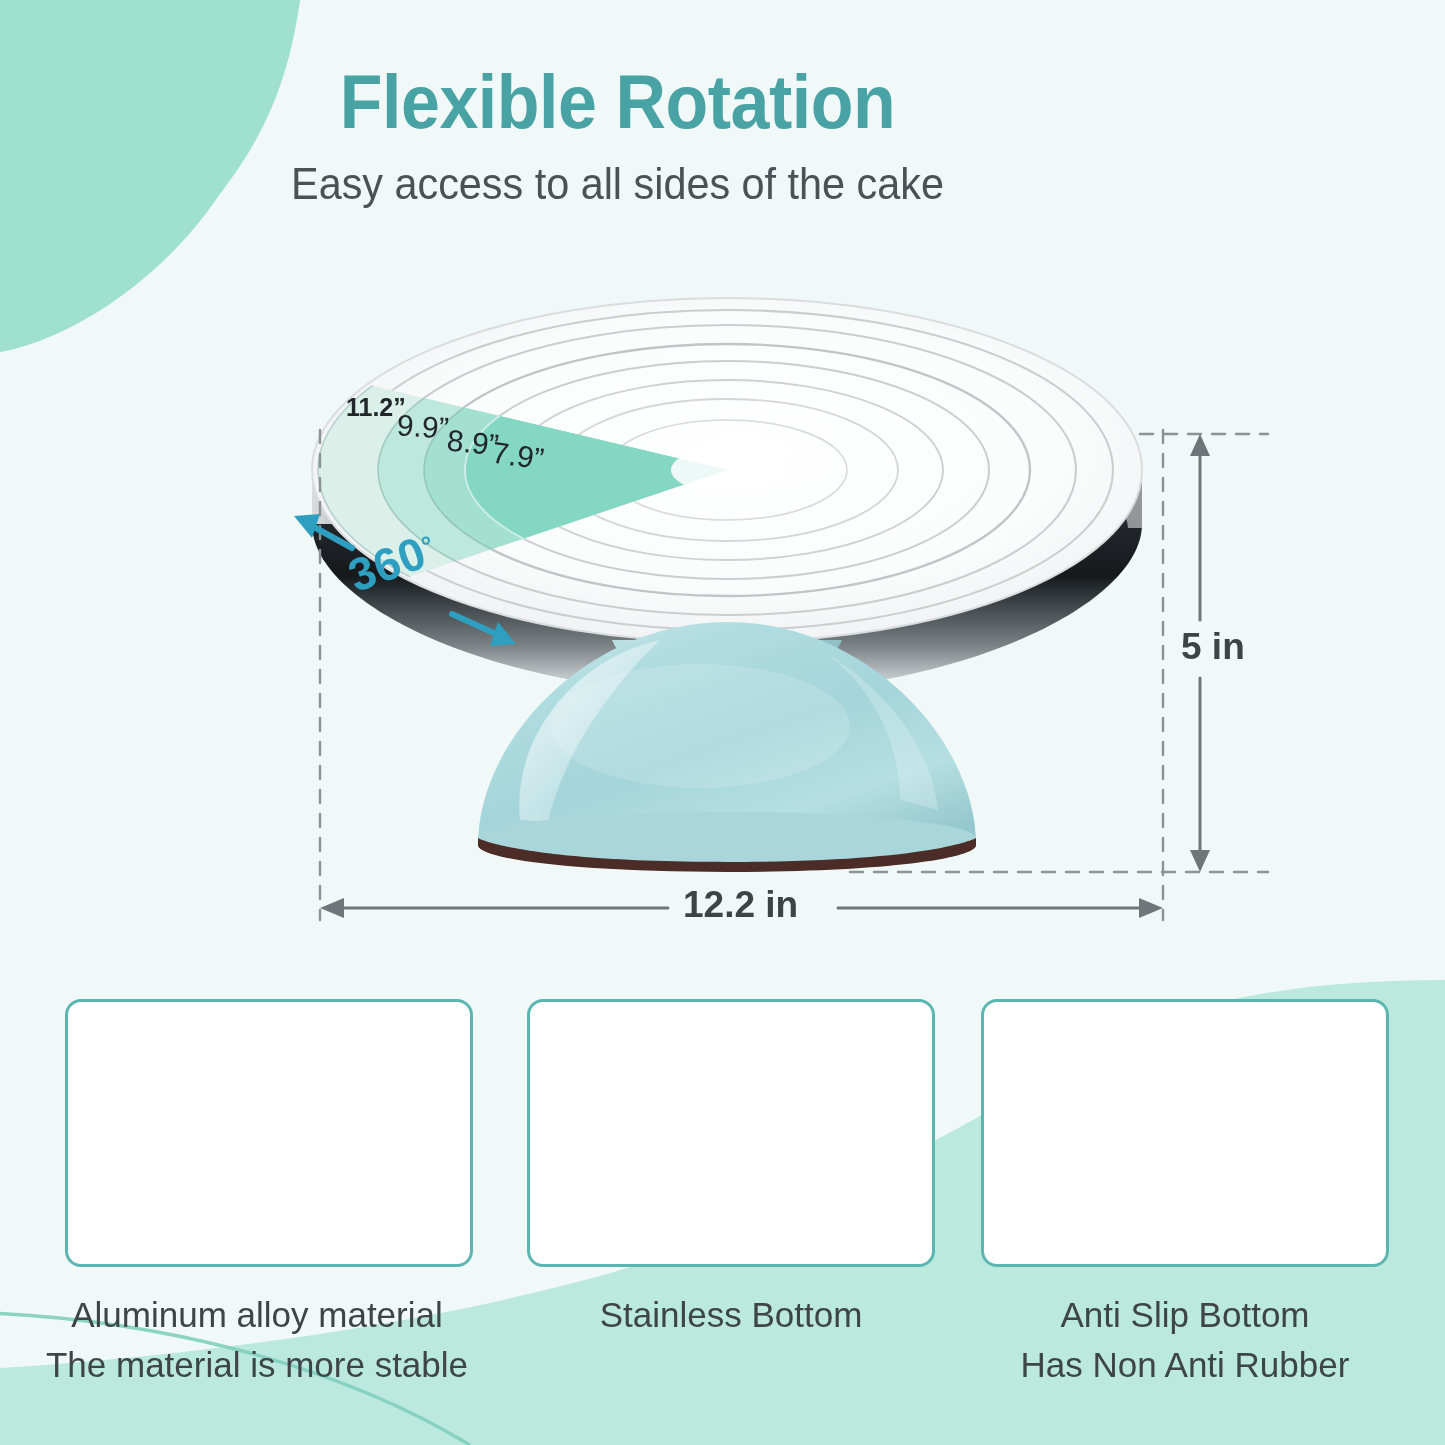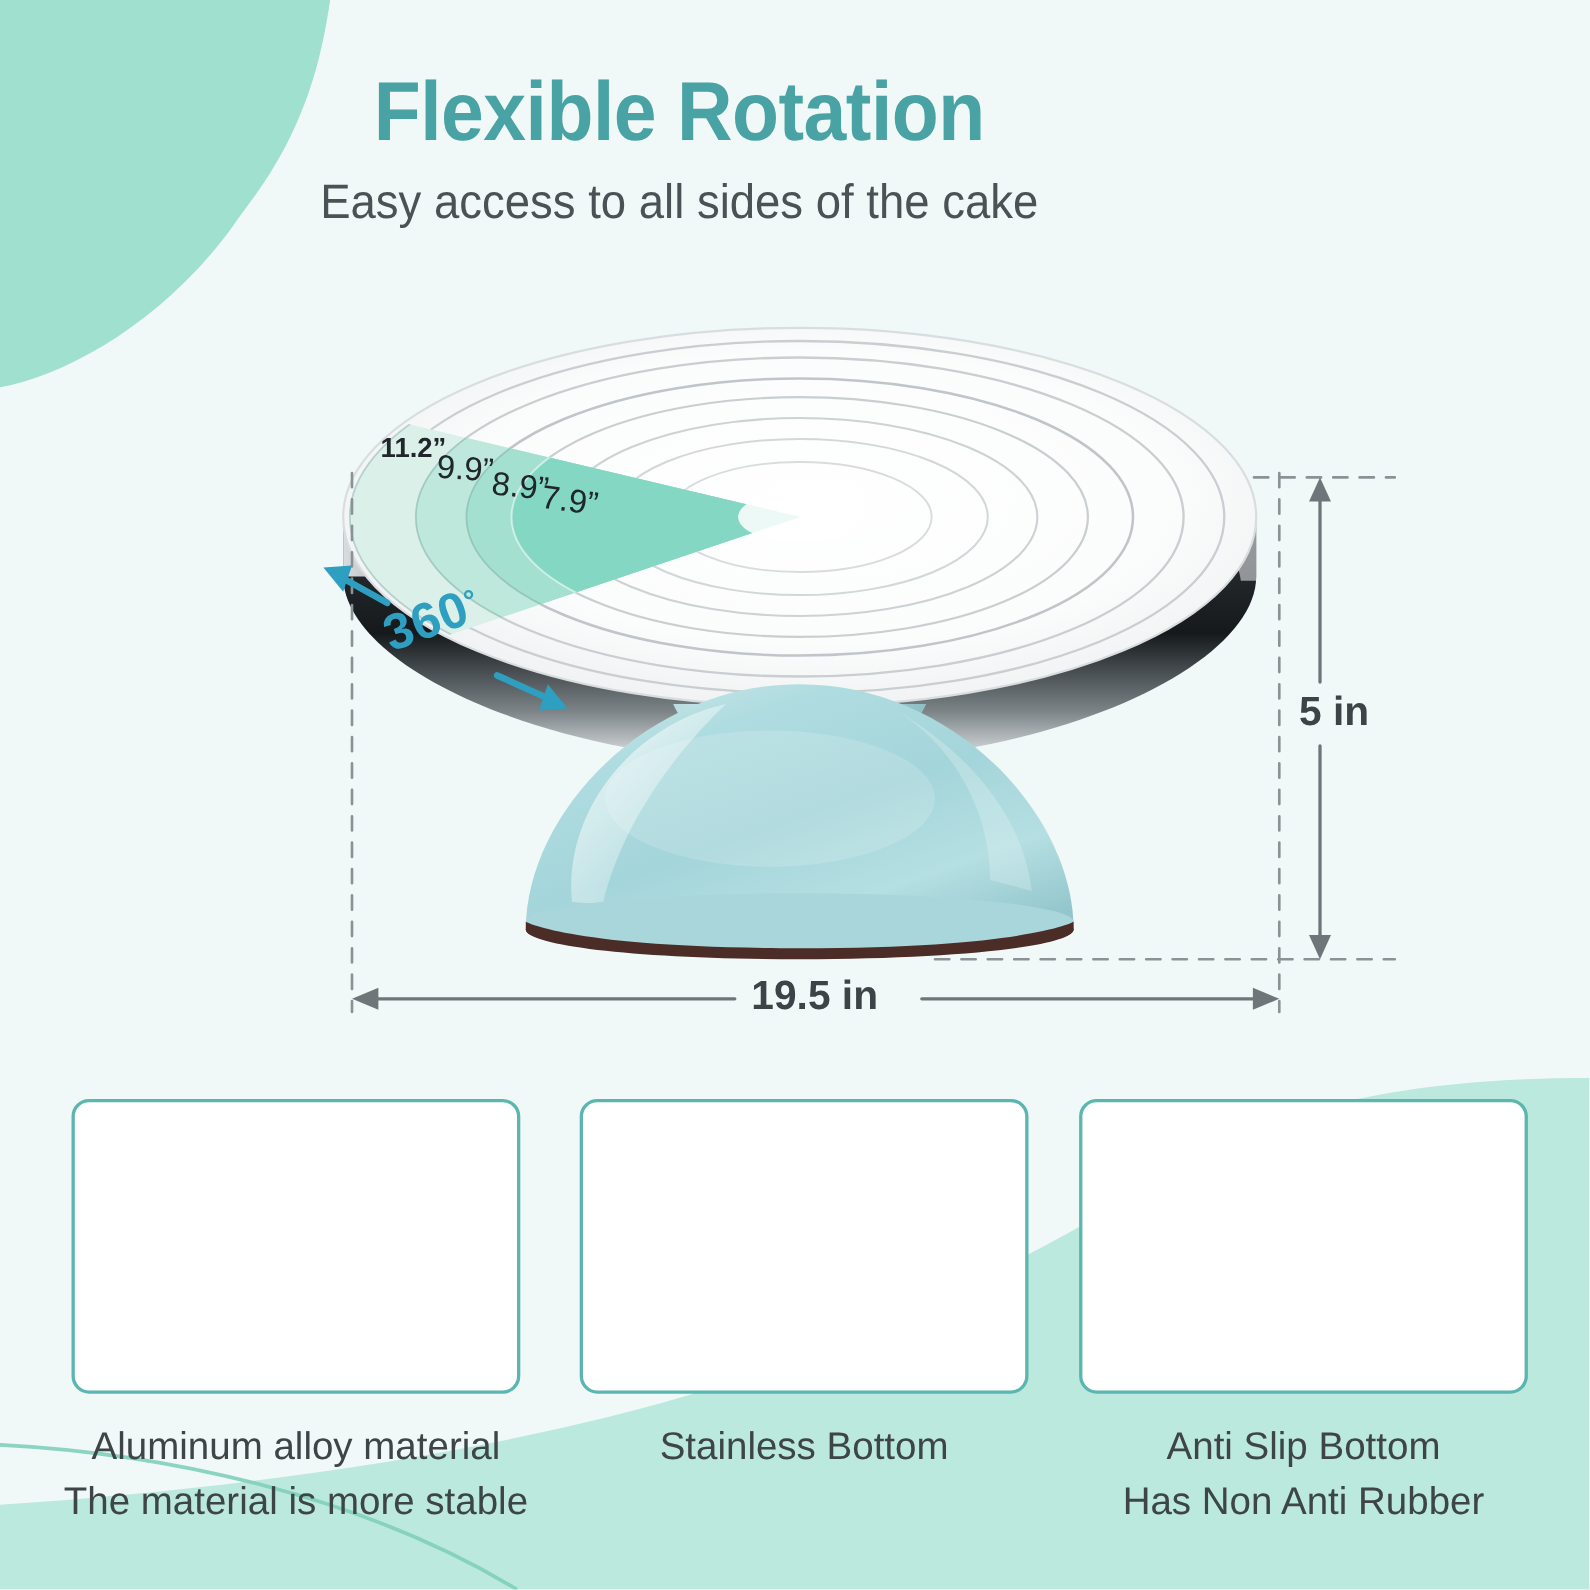--- a/index.html
+++ b/index.html
@@ -61,21 +61,21 @@
   }
   #panel-1{left:65px;}
   #panel-2{left:527px;}
   #panel-3{left:981px;}
 
   .caption{
     position:absolute;z-index:36;text-align:center;
     color:#3D4547;font-size:35px;line-height:1.42;
     width:440px;font-weight:400;
   }
-  #cap-1{left:49px;top:1290px;}
+  #cap-1{left:37px;top:1290px;}
   #cap-2{left:511px;top:1290px;}
   #cap-3{left:965px;top:1290px;}
   .caption .l2{display:block;}
 </style>
 </head>
 <body>
 
 <div class="stage">
 
   <svg class="svg-layer" viewBox="0 0 1445 1445" xmlns="http://www.w3.org/2000/svg">
@@ -393,21 +393,21 @@
   </div>
 
   <div class="ring-label" id="ring-112">11.2”</div>
   <div class="ring-label" id="ring-99">9.9”</div>
   <div class="ring-label" id="ring-89">8.9”</div>
   <div class="ring-label" id="ring-79">7.9”</div>
 
   <div class="rot-label"><span>360</span><span class="deg">°</span></div>
 
   <div class="dim-label" id="dim-height">5 in</div>
-  <div class="dim-label" id="dim-width">19.5 in</div>
+  <div class="dim-label" id="dim-width">12.2 in</div>
 
   <div class="panels">
     <div class="panel" id="panel-1"></div>
     <div class="panel" id="panel-2"></div>
     <div class="panel" id="panel-3"></div>
   </div>
 
   <div class="caption" id="cap-1">
     <span>Aluminum alloy material</span>
     <span class="l2">The material is more stable</span>

